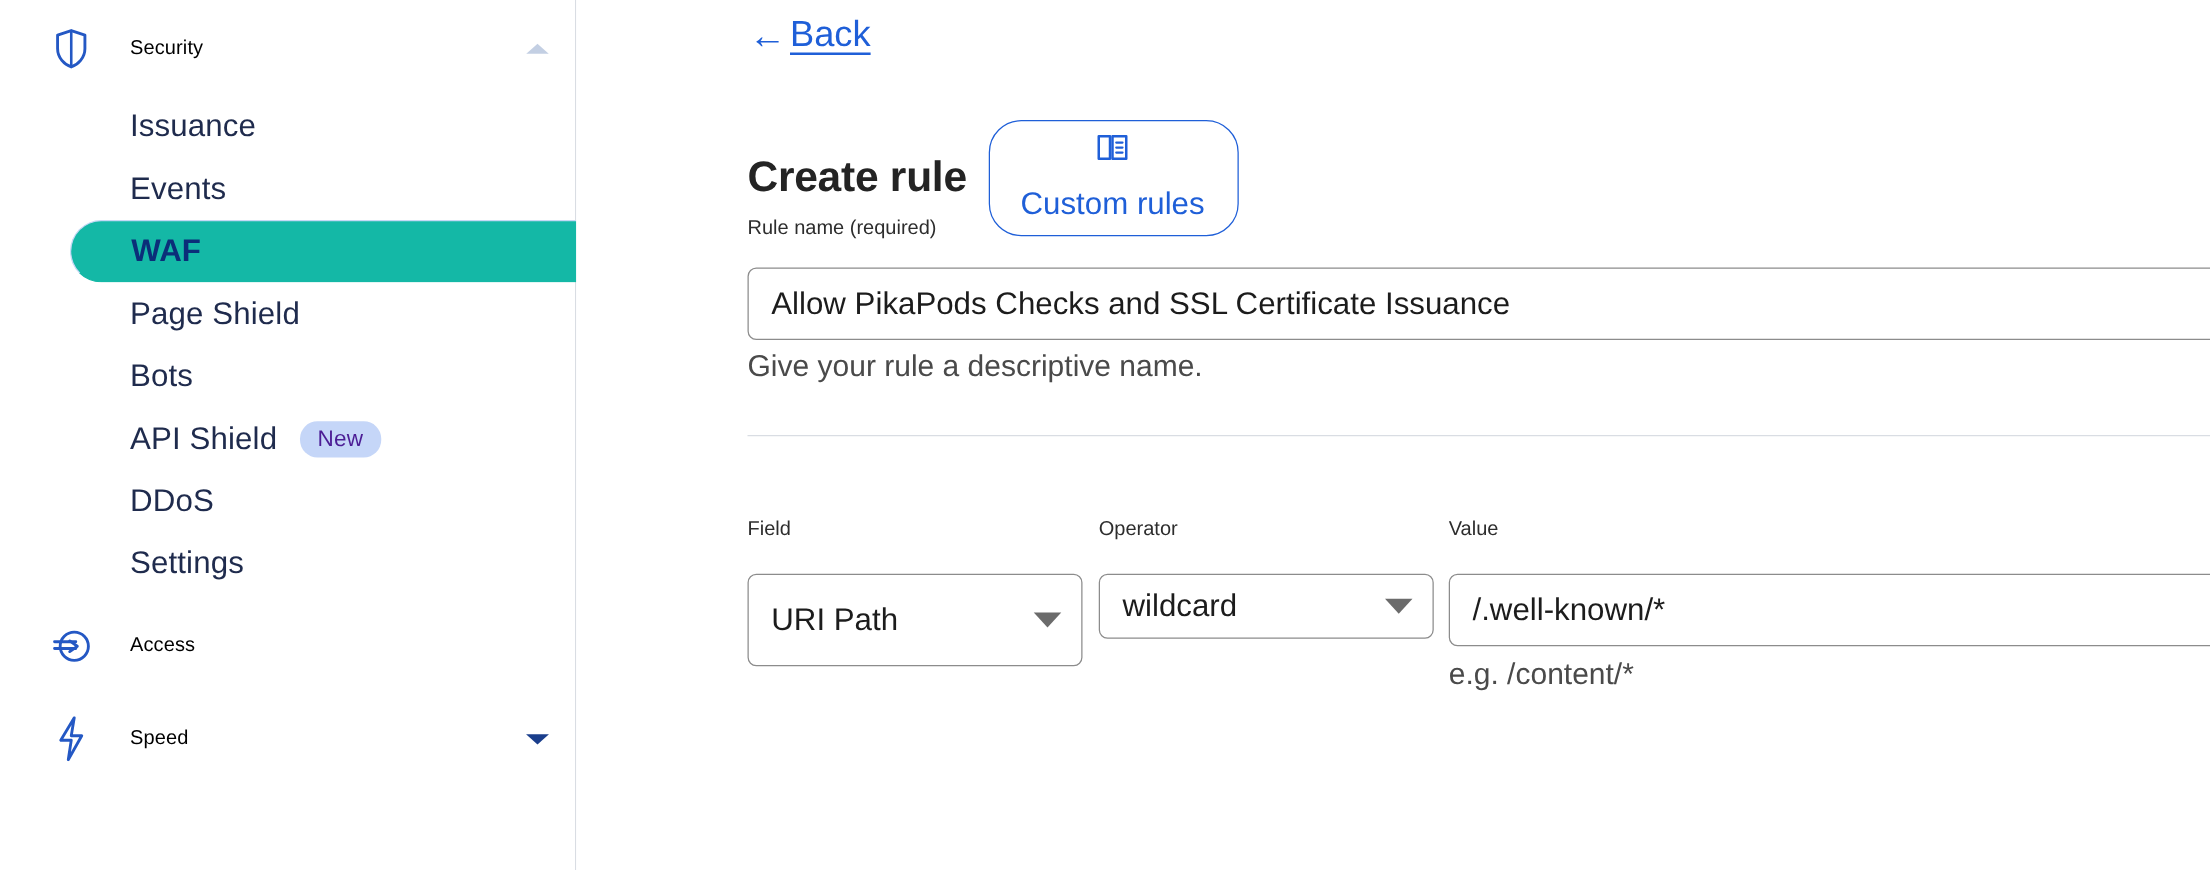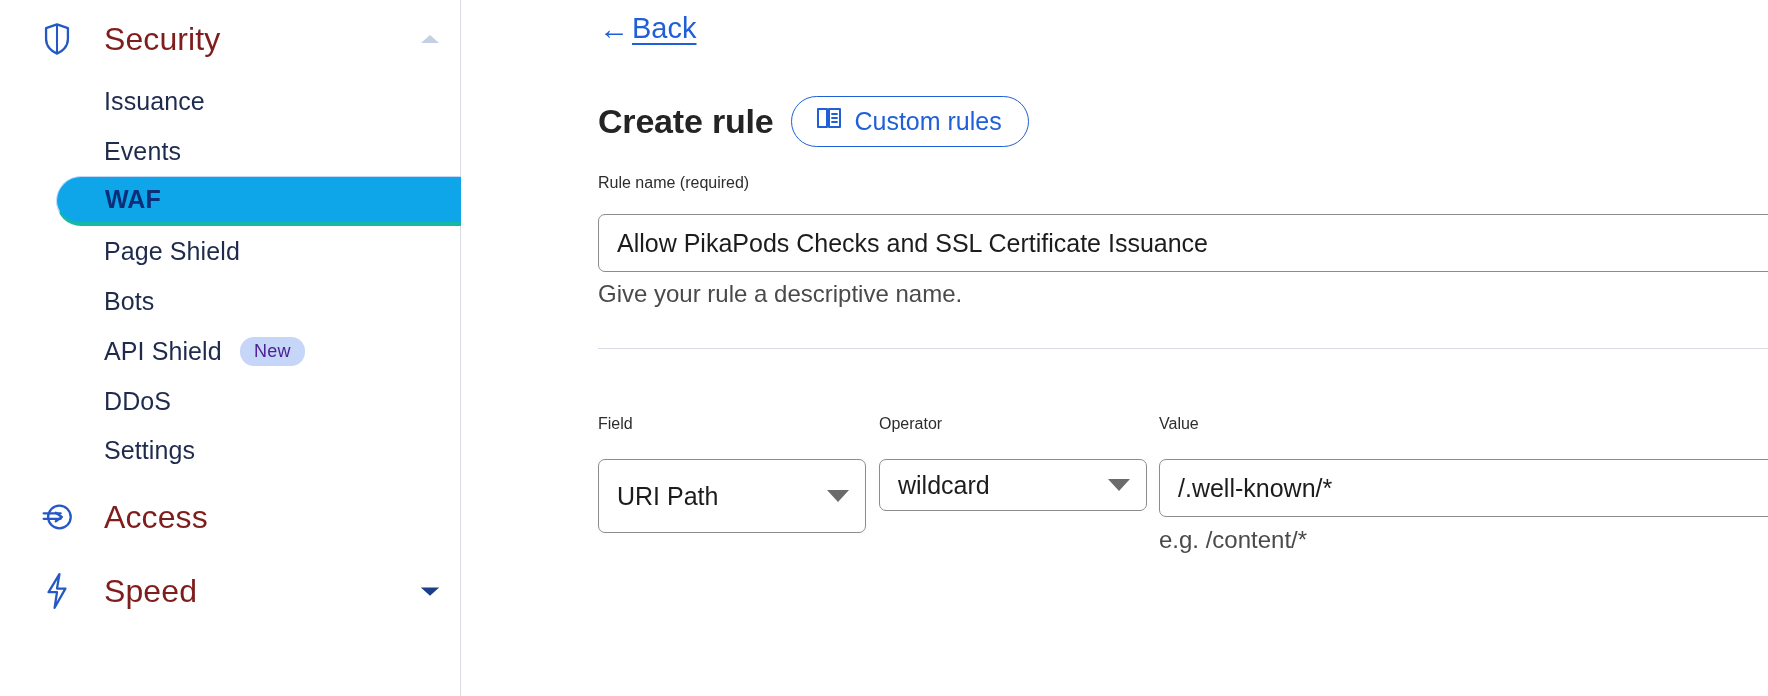--- a/index.html
+++ b/index.html
@@ -33,22 +33,22 @@
   }
   .nav-group-header .g-icon {
     position: absolute;
     left: 40px;
     width: 34px; height: 34px;
     display: flex; align-items: center; justify-content: center;
   }
   .nav-group-header .g-label {
     position: absolute;
     left: 104px;
-    font-size: 32px;
-    color: #7f1d1d;
+    font-size: 16px;
+    color: #000000;
     letter-spacing: 0.1px;
   }
   .nav-group-header .g-chevron {
     position: absolute;
     right: 20px;
     width: 22px; height: 22px;
     display: flex; align-items: center; justify-content: center;
   }
 
   .nav-sub {
@@ -61,23 +61,23 @@
   }
   .nav-sub .s-label {
     position: absolute;
     left: 104px;
     font-size: 25px;
     color: #1f2b4d;
     letter-spacing: 0.1px;
     white-space: nowrap;
   }
   .nav-sub.active {
-    background: #0ea5e9;
+    background: #14b8a6;
     border-top: 1px solid #c6d8f5;
-    border-bottom: 4px solid #14b8a6;
+    border-bottom: 1px solid #14b8a6;
     border-left: 1px solid #c6d8f5;
     border-top-left-radius: 26px;
     border-bottom-left-radius: 26px;
     left: 56px;
     width: 405px;
   }
   .nav-sub.active .s-label {
     left: 48px;
     font-weight: bold;
     color: #0b2e79;
@@ -143,20 +143,21 @@
     display: flex;
     align-items: center;
     gap: 12px;
     border: 1.5px solid #1f5fd8;
     border-radius: 26px;
     padding: 9px 26px 10px 24px;
     color: #1f5fd8;
     font-size: 25px;
     background: #ffffff;
     cursor: pointer;
+    flex-direction: column;
   }
 
   .field-label {
     position: absolute;
     font-size: 16px;
     color: #2d2d2d;
   }
   .help-text {
     position: absolute;
     font-size: 24px;

